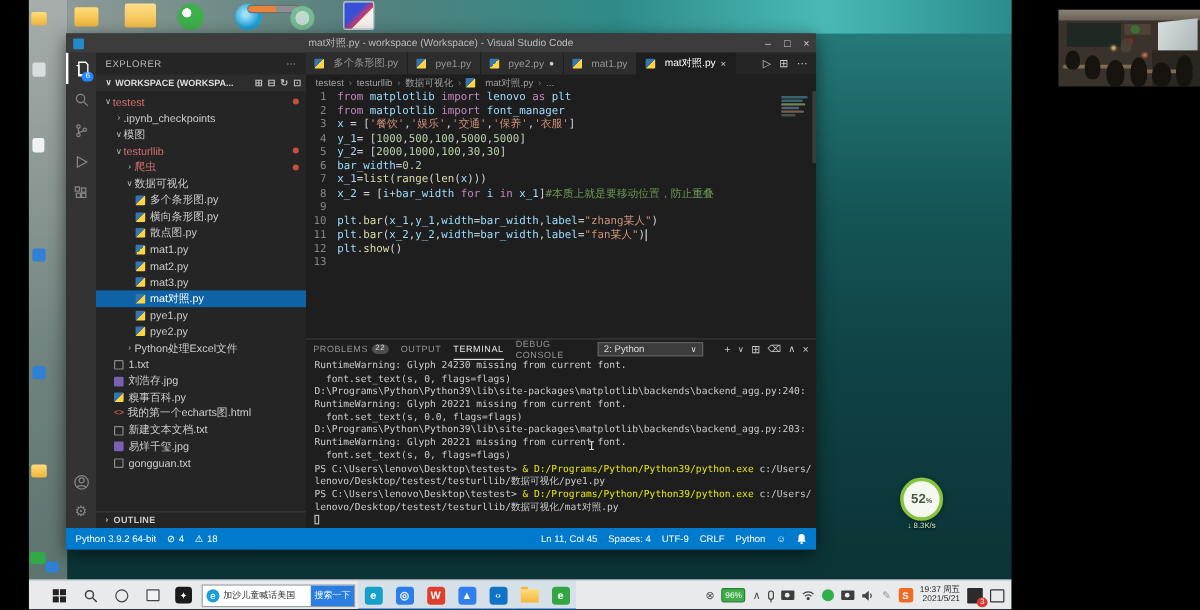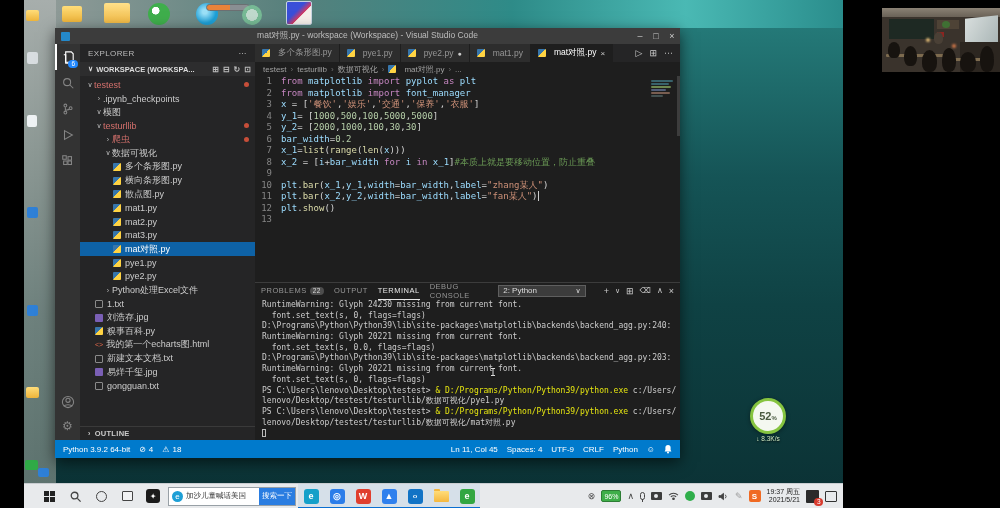--- a/index.html
+++ b/index.html
@@ -404,21 +404,21 @@
             <span>testurllib</span>
             <span class="sep">›</span>
             <span>数据可视化</span>
             <span class="sep">›</span>
             <span class="fico py"></span>
             <span>mat对照.py</span>
             <span class="sep">›</span>
             <span>...</span>
           </div>
         <div id="code-area">
-            <div class="cl"><span class="ln">1</span><span class="tk-k">from</span><span class="tk-v"> matplotlib </span><span class="tk-k">import</span><span class="tk-v"> pyplot </span><span class="tk-k">as</span><span class="tk-v"> plt</span></div>
+            <div class="cl"><span class="ln">1</span><span class="tk-k">from</span><span class="tk-v"> matplotlib </span><span class="tk-k">import</span><span class="tk-v"> lenovo </span><span class="tk-k">as</span><span class="tk-v"> plt</span></div>
             <div class="cl"><span class="ln">2</span><span class="tk-k">from</span><span class="tk-v"> matplotlib </span><span class="tk-k">import</span><span class="tk-v"> font_manager</span></div>
             <div class="cl"><span class="ln">3</span><span class="tk-v">x</span><span class="tk-p"> = [</span><span class="tk-s">'餐饮'</span><span class="tk-p">,</span><span class="tk-s">'娱乐'</span><span class="tk-p">,</span><span class="tk-s">'交通'</span><span class="tk-p">,</span><span class="tk-s">'保养'</span><span class="tk-p">,</span><span class="tk-s">'衣服'</span><span class="tk-p">]</span></div>
             <div class="cl"><span class="ln">4</span><span class="tk-v">y_1</span><span class="tk-p">= [</span><span class="tk-n">1000</span><span class="tk-p">,</span><span class="tk-n">500</span><span class="tk-p">,</span><span class="tk-n">100</span><span class="tk-p">,</span><span class="tk-n">5000</span><span class="tk-p">,</span><span class="tk-n">5000</span><span class="tk-p">]</span></div>
             <div class="cl"><span class="ln">5</span><span class="tk-v">y_2</span><span class="tk-p">= [</span><span class="tk-n">2000</span><span class="tk-p">,</span><span class="tk-n">1000</span><span class="tk-p">,</span><span class="tk-n">100</span><span class="tk-p">,</span><span class="tk-n">30</span><span class="tk-p">,</span><span class="tk-n">30</span><span class="tk-p">]</span></div>
             <div class="cl"><span class="ln">6</span><span class="tk-v">bar_width</span><span class="tk-p">=</span><span class="tk-n">0.2</span></div>
             <div class="cl"><span class="ln">7</span><span class="tk-v">x_1</span><span class="tk-p">=</span><span class="tk-f">list</span><span class="tk-p">(</span><span class="tk-f">range</span><span class="tk-p">(</span><span class="tk-f">len</span><span class="tk-p">(</span><span class="tk-v">x</span><span class="tk-p">)))</span></div>
             <div class="cl"><span class="ln">8</span><span class="tk-v">x_2</span><span class="tk-p"> = [</span><span class="tk-v">i</span><span class="tk-p">+</span><span class="tk-v">bar_width</span><span class="tk-p"> </span><span class="tk-k">for</span><span class="tk-p"> </span><span class="tk-v">i</span><span class="tk-p"> </span><span class="tk-k">in</span><span class="tk-p"> </span><span class="tk-v">x_1</span><span class="tk-p">]</span><span class="tk-c">#本质上就是要移动位置，防止重叠</span></div>
             <div class="cl"><span class="ln">9</span></div>
             <div class="cl"><span class="ln">10</span><span class="tk-v">plt</span><span class="tk-p">.</span><span class="tk-f">bar</span><span class="tk-p">(</span><span class="tk-v">x_1</span><span class="tk-p">,</span><span class="tk-v">y_1</span><span class="tk-p">,</span><span class="tk-v">width</span><span class="tk-p">=</span><span class="tk-v">bar_width</span><span class="tk-p">,</span><span class="tk-v">label</span><span class="tk-p">=</span><span class="tk-s">"zhang某人"</span><span class="tk-p">)</span></div>
             <div class="cl"><span class="ln">11</span><span class="tk-v">plt</span><span class="tk-p">.</span><span class="tk-f">bar</span><span class="tk-p">(</span><span class="tk-v">x_2</span><span class="tk-p">,</span><span class="tk-v">y_2</span><span class="tk-p">,</span><span class="tk-v">width</span><span class="tk-p">=</span><span class="tk-v">bar_width</span><span class="tk-p">,</span><span class="tk-v">label</span><span class="tk-p">=</span><span class="tk-s">"fan某人"</span><span class="tk-p">)</span><span style="display: inline-block; width: 1px; height: 10px; background: rgb(204, 204, 204); vertical-align: middle;"></span></div>

